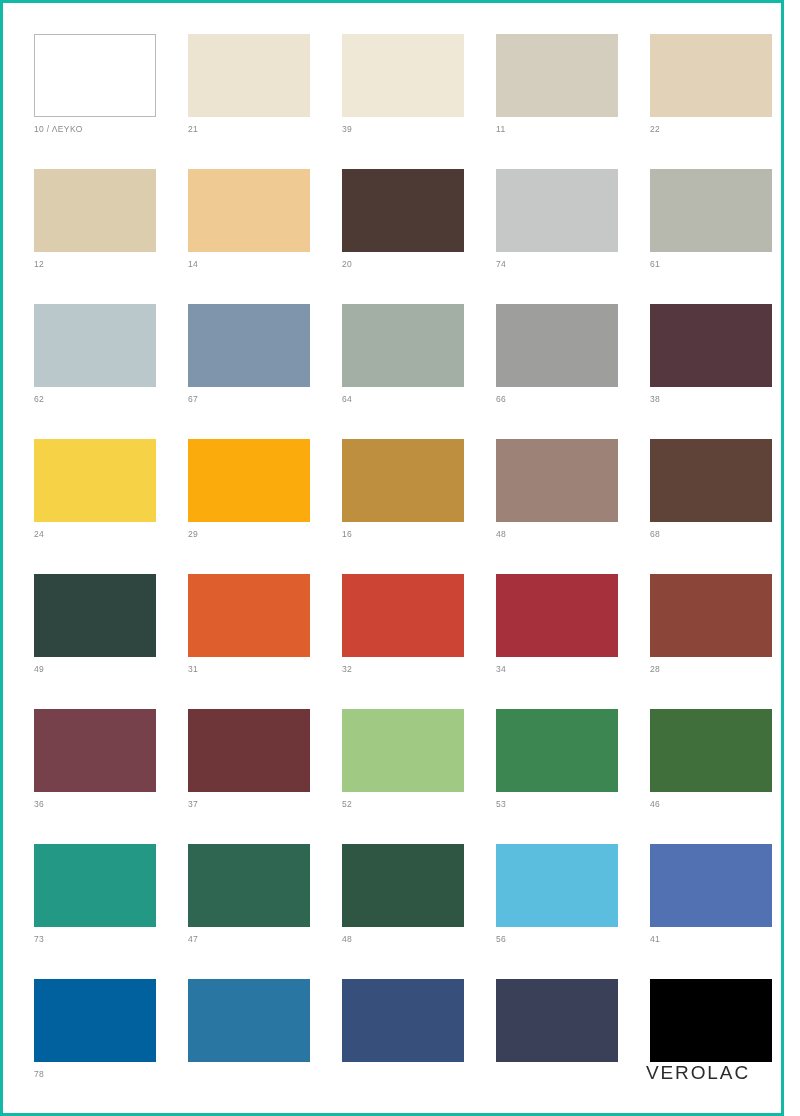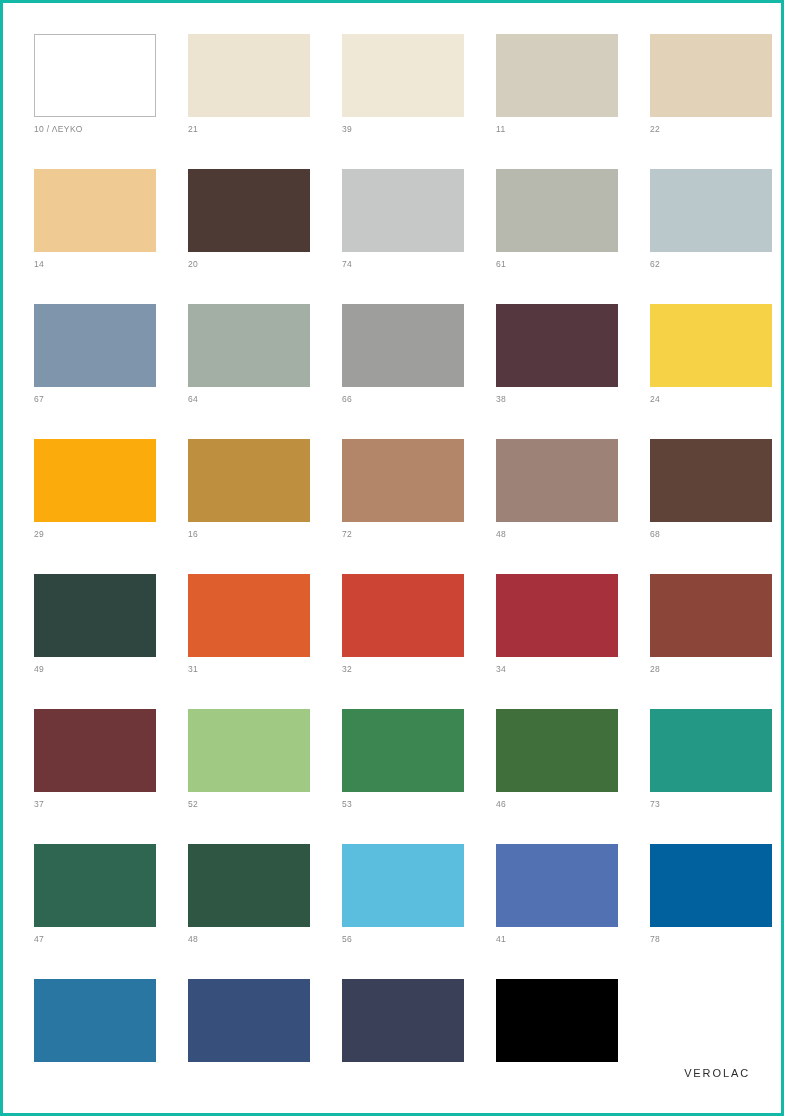--- a/index.html
+++ b/index.html
@@ -60,21 +60,21 @@
   }
 
   .cell.empty .swatch {
     background: transparent;
   }
 
   #brand {
     position: absolute;
     right: 31px;
     bottom: 33px;
-    font-size: 11px;
+    font-size: 19px;
     letter-spacing: 1.9px;
     color: #2b2b2b;
     font-weight: 500;
     line-height: 14px;
   }
 </style>
 </head>
 <body>
 
 <div id="page">
@@ -94,20 +94,24 @@
       </div>
       <div class="cell">
         <div class="swatch" style="background: rgb(211, 206, 190);"></div>
         <div class="swatch-label">11</div>
       </div>
       <div class="cell">
         <div class="swatch" style="background: rgb(226, 211, 184);"></div>
         <div class="swatch-label">22</div>
       </div>
       <div class="cell">
+        <div class="swatch" style="background: rgb(219, 205, 174);"></div>
+        <div class="swatch-label">12</div>
+      </div>
+      <div class="cell">
         <div class="swatch" style="background: rgb(239, 203, 147);"></div>
         <div class="swatch-label">14</div>
       </div>
       <div class="cell">
         <div class="swatch" style="background: rgb(77, 58, 52);"></div>
         <div class="swatch-label">20</div>
       </div>
       <div class="cell">
         <div class="swatch" style="background: rgb(197, 200, 199);"></div>
         <div class="swatch-label">74</div>
@@ -142,24 +146,20 @@
       </div>
       <div class="cell">
         <div class="swatch" style="background: rgb(251, 171, 11);"></div>
         <div class="swatch-label">29</div>
       </div>
       <div class="cell">
         <div class="swatch" style="background: rgb(191, 143, 64);"></div>
         <div class="swatch-label">16</div>
       </div>
       <div class="cell">
-        <div class="swatch" style="background: rgb(179, 134, 106);"></div>
-        <div class="swatch-label">72</div>
-      </div>
-      <div class="cell">
         <div class="swatch" style="background: rgb(157, 130, 119);"></div>
         <div class="swatch-label">48</div>
       </div>
       <div class="cell">
         <div class="swatch" style="background: rgb(96, 67, 56);"></div>
         <div class="swatch-label">68</div>
       </div>
       <div class="cell">
         <div class="swatch" style="background: rgb(47, 69, 64);"></div>
         <div class="swatch-label">49</div>
@@ -172,20 +172,24 @@
         <div class="swatch" style="background: rgb(204, 68, 52);"></div>
         <div class="swatch-label">32</div>
       </div>
       <div class="cell">
         <div class="swatch" style="background: rgb(167, 48, 61);"></div>
         <div class="swatch-label">34</div>
       </div>
       <div class="cell">
         <div class="swatch" style="background: rgb(140, 69, 57);"></div>
         <div class="swatch-label">28</div>
+      </div>
+      <div class="cell">
+        <div class="swatch" style="background: rgb(118, 65, 74);"></div>
+        <div class="swatch-label">36</div>
       </div>
       <div class="cell">
         <div class="swatch" style="background: rgb(111, 54, 57);"></div>
         <div class="swatch-label">37</div>
       </div>
       <div class="cell">
         <div class="swatch" style="background: rgb(160, 201, 132);"></div>
         <div class="swatch-label">52</div>
       </div>
       <div class="cell">

